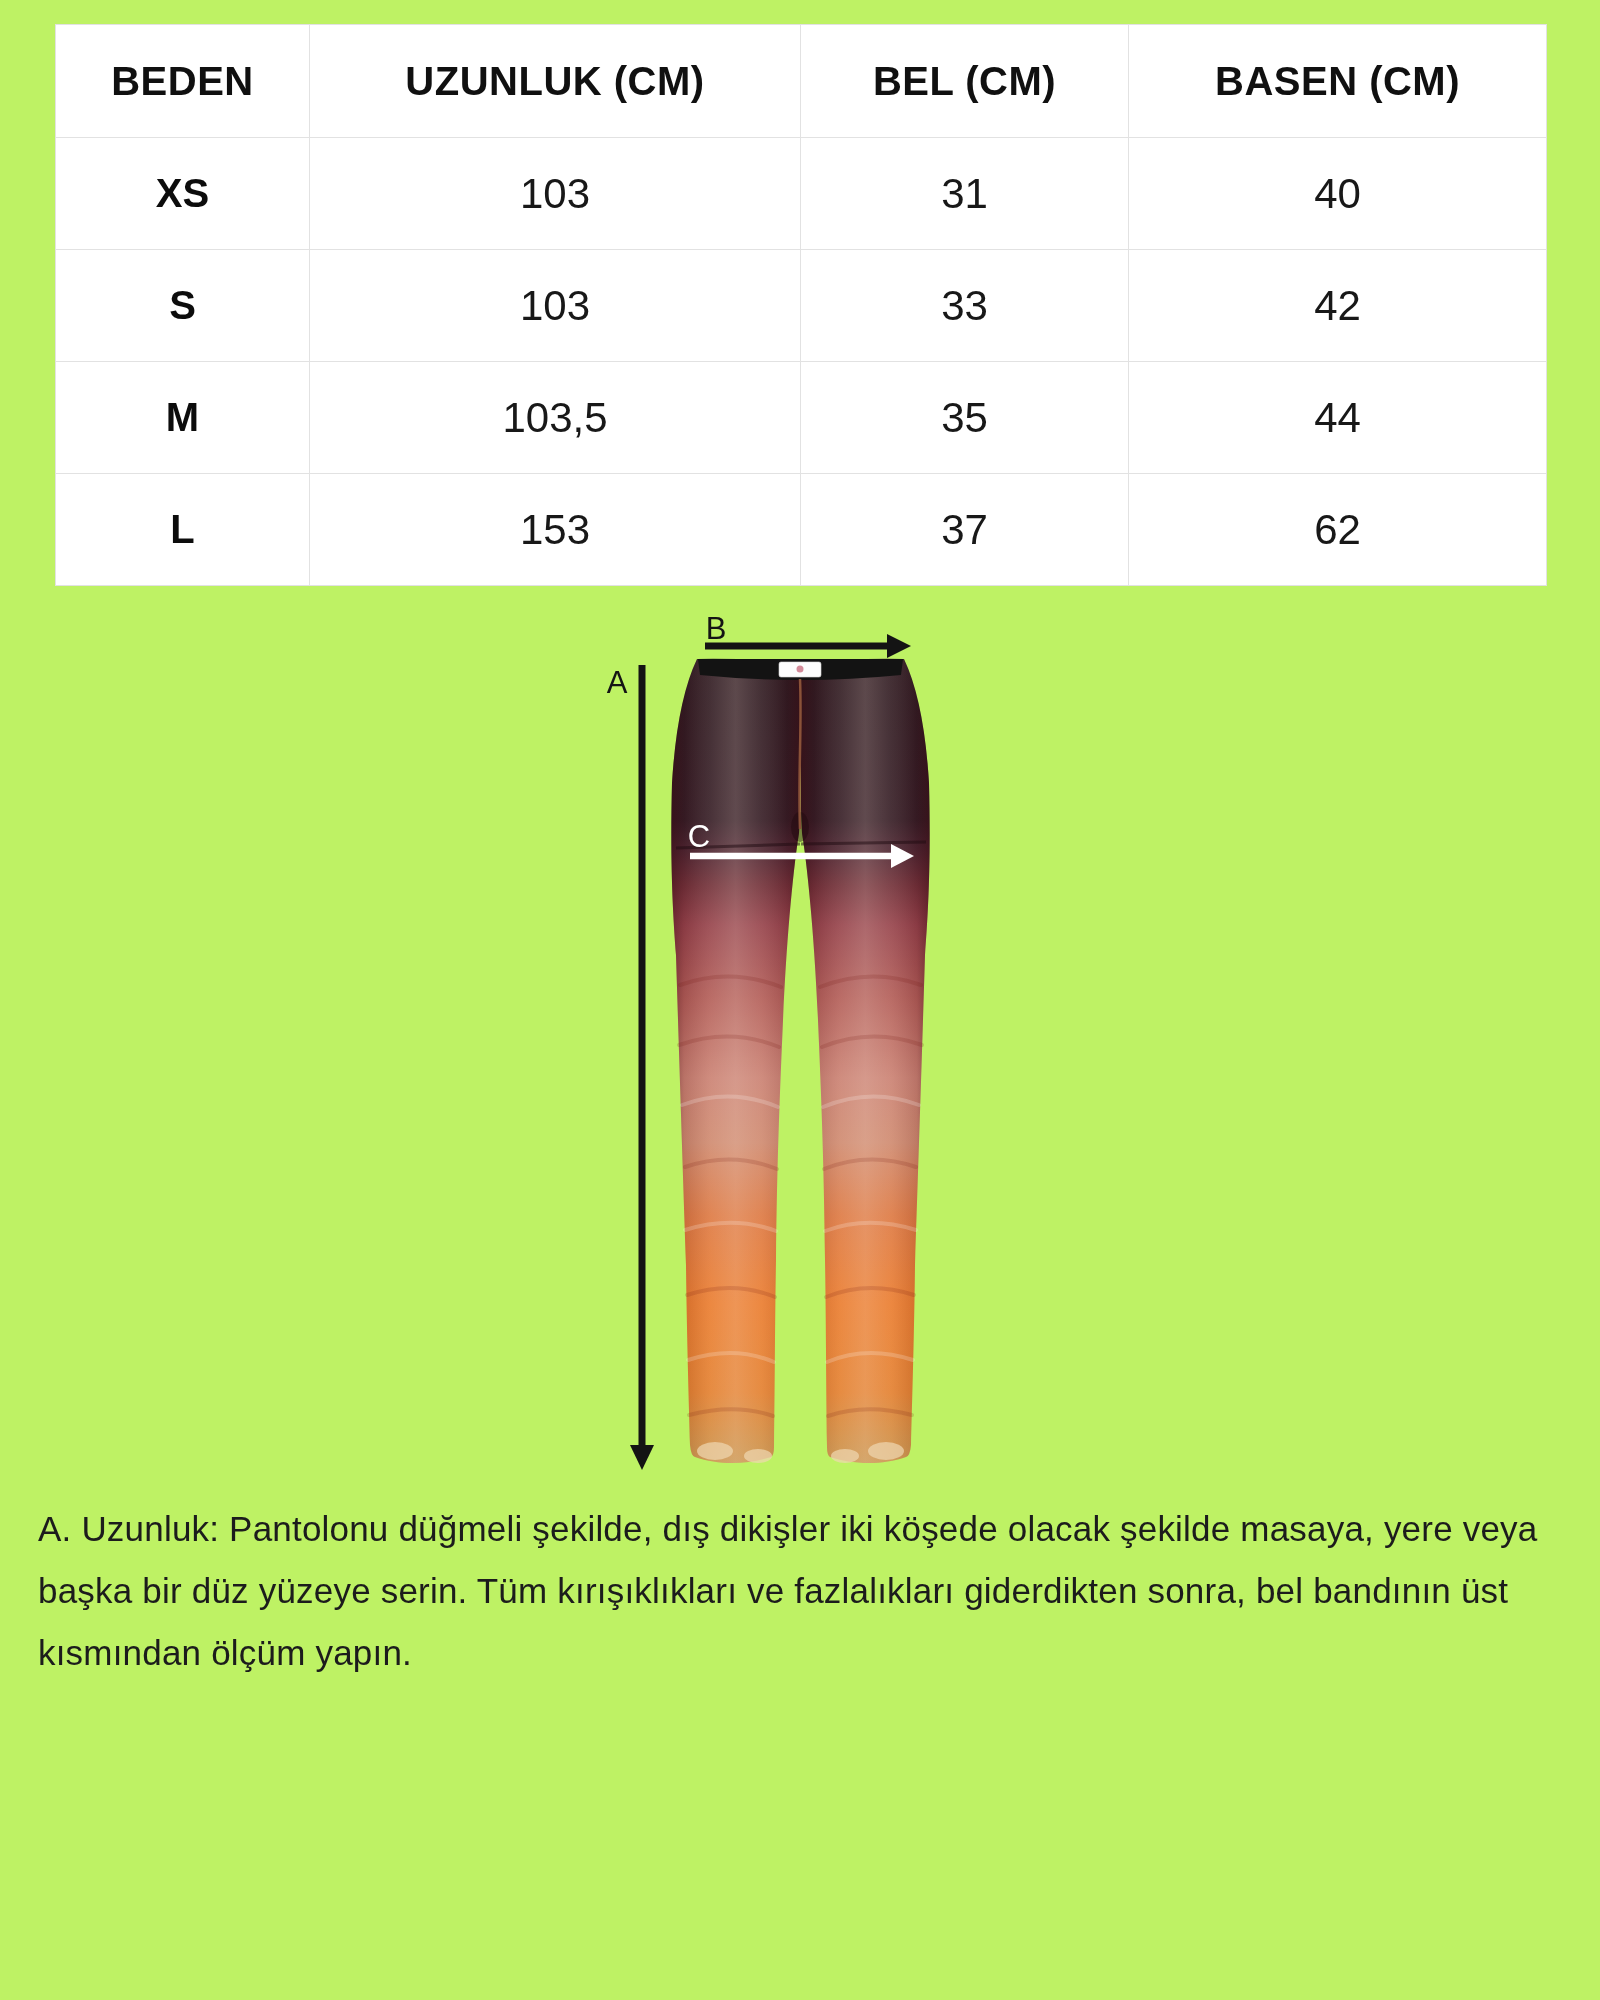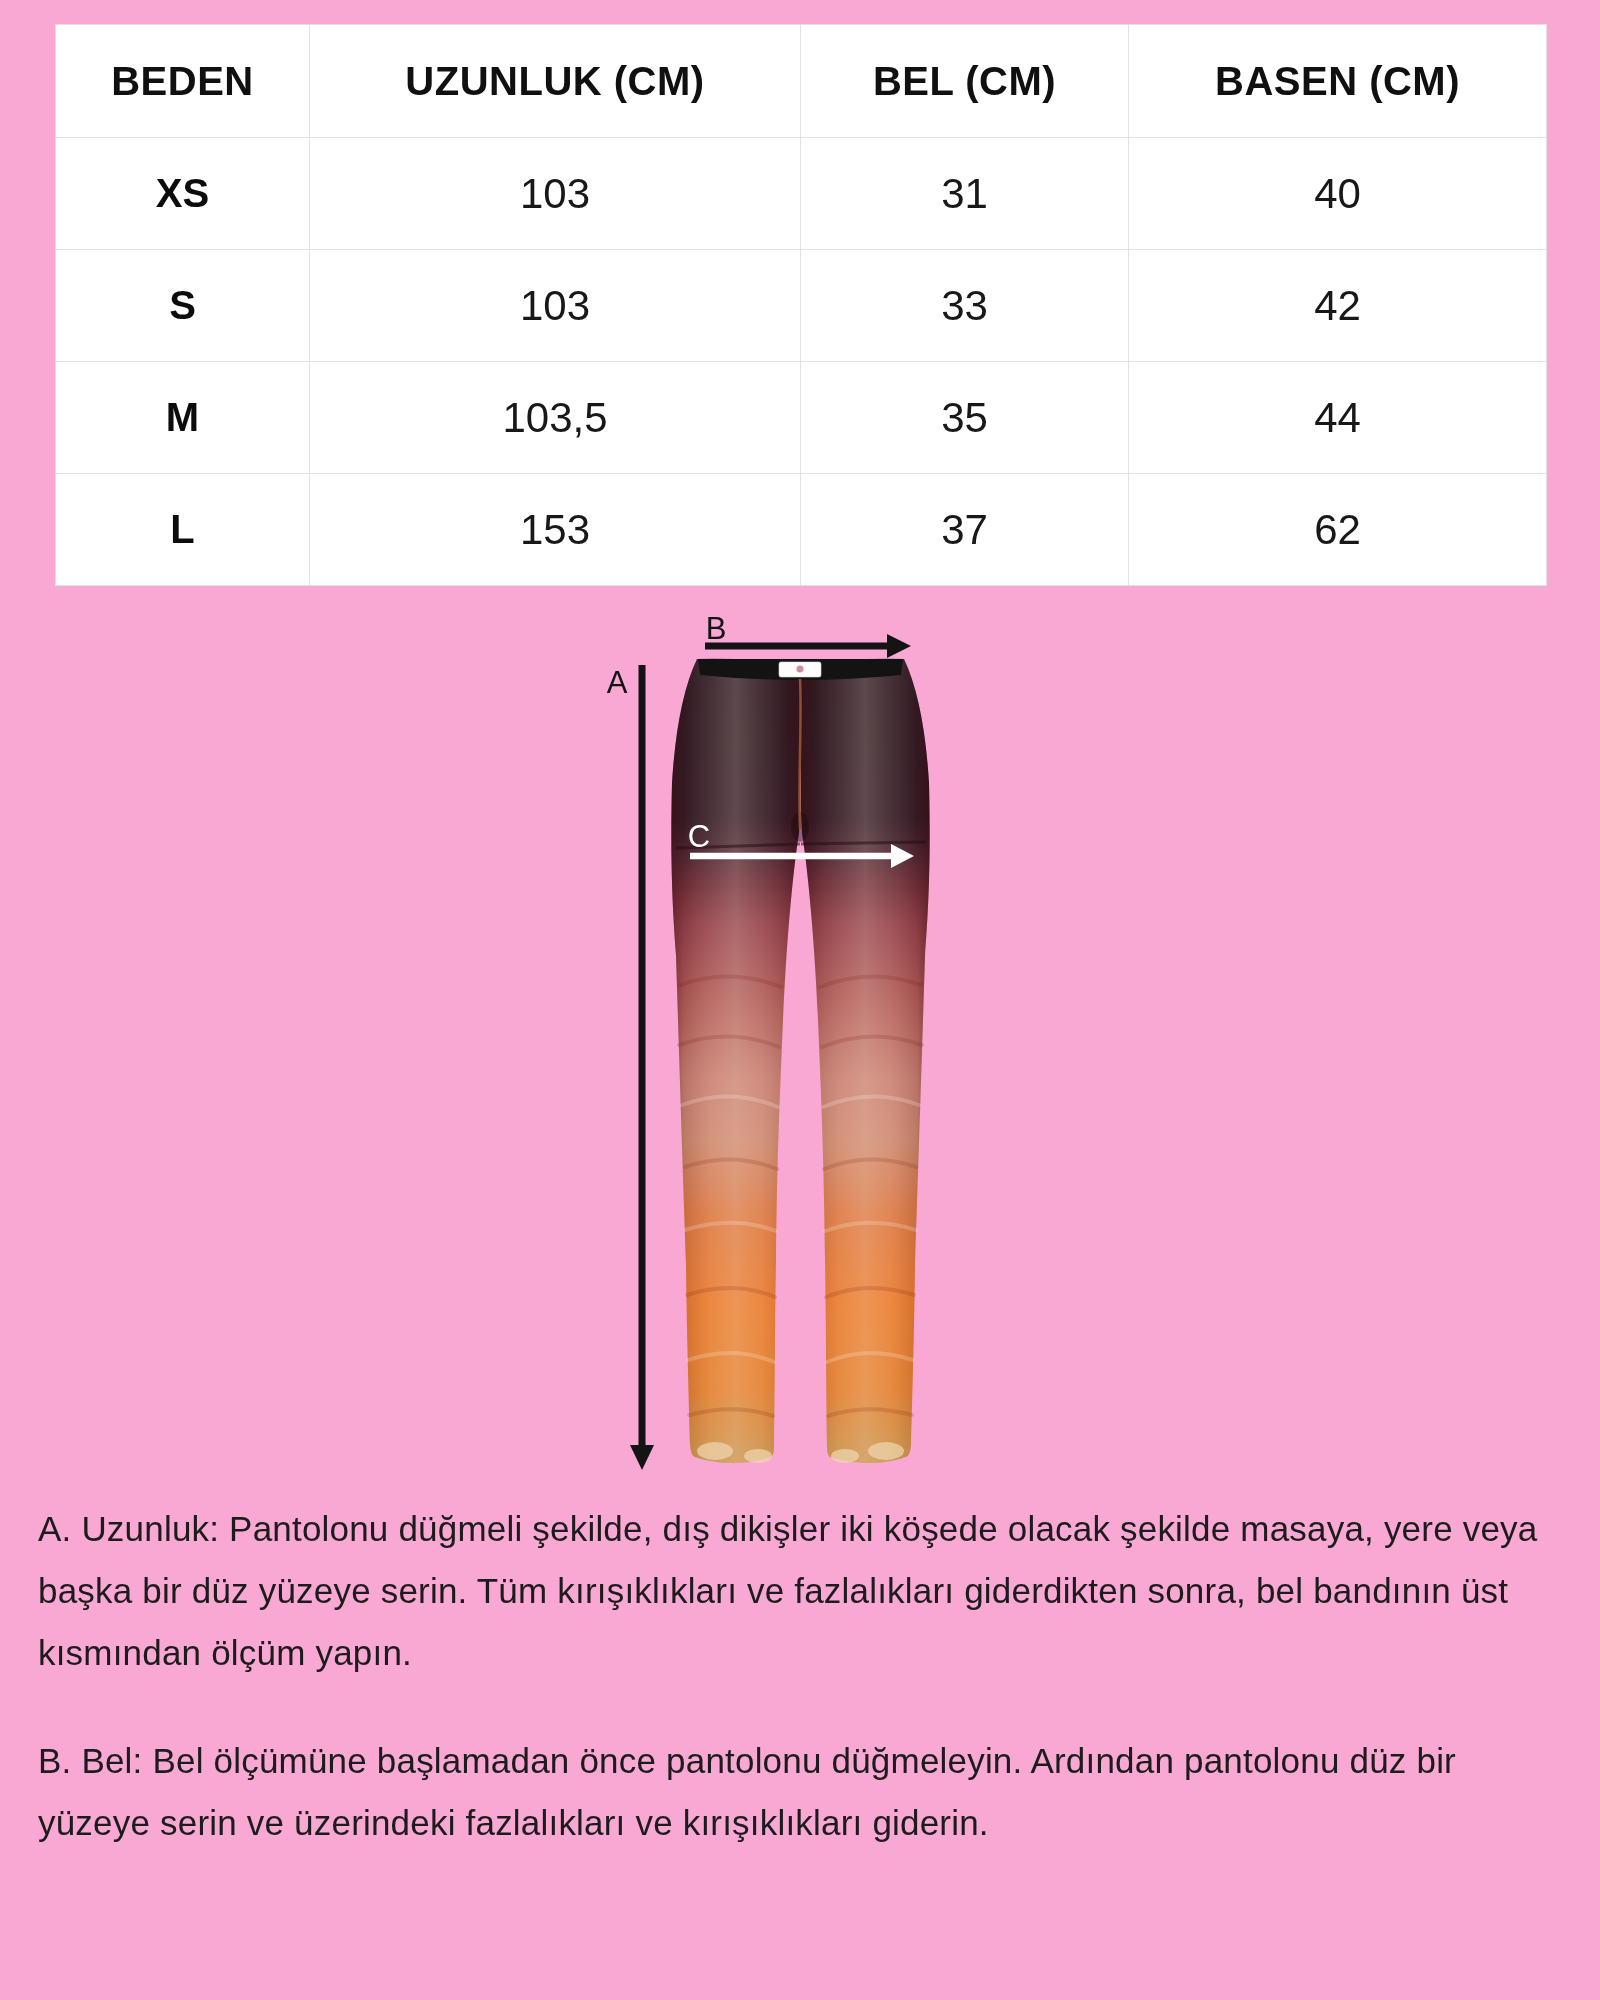--- a/index.html
+++ b/index.html
@@ -1,18 +1,18 @@
 <!DOCTYPE html>
 <html><head>
 <meta charset="utf-8">
 <title>Size Guide</title>
 <style>
   html,body{margin:0;padding:0;background:#ffffff;}
   body{width:1600px;height:2000px;position:relative;font-family:"Liberation Sans",sans-serif;color:#111;}
-  .page{position:absolute;inset:0;background:#f9a8d4;overflow:hidden;text-decoration:underline;}
+  .page{position:absolute;inset:0;background:#bef264;overflow:hidden;text-decoration:underline;}
 
   
   table.size-table{
     position:absolute;left:55px;top:24px;width:1491px;
     border-collapse:collapse;table-layout:fixed;background:#fff;
   }
   table.size-table th, table.size-table td{
     border:1.4px solid #e2e2e2;text-align:center;vertical-align:middle;
     padding:0;overflow:hidden;white-space:nowrap;
   }
@@ -172,16 +172,15 @@
       <g>
         <line x1="95" y1="241" x2="298" y2="241" stroke="#ffffff" stroke-width="6.5"></line>
         <polygon points="296,229 319,241 296,253" fill="#ffffff"></polygon>
         <text class="arrow-label" x="104" y="232" text-anchor="middle" fill="#ffffff">C</text>
       </g>
     </svg>
   </div>
 
   <div class="instructions">
     <p>A. Uzunluk: Pantolonu düğmeli şekilde, dış dikişler iki köşede olacak şekilde masaya, yere veya başka bir düz yüzeye serin. Tüm kırışıklıkları ve fazlalıkları giderdikten sonra, bel bandının üst kısmından ölçüm yapın.</p>
-    <p>B. Bel: Bel ölçümüne başlamadan önce pantolonu düğmeleyin. Ardından pantolonu düz bir yüzeye serin ve üzerindeki fazlalıkları ve kırışıklıkları giderin.</p>
   </div>
 
 </div>
 
 </body></html>

